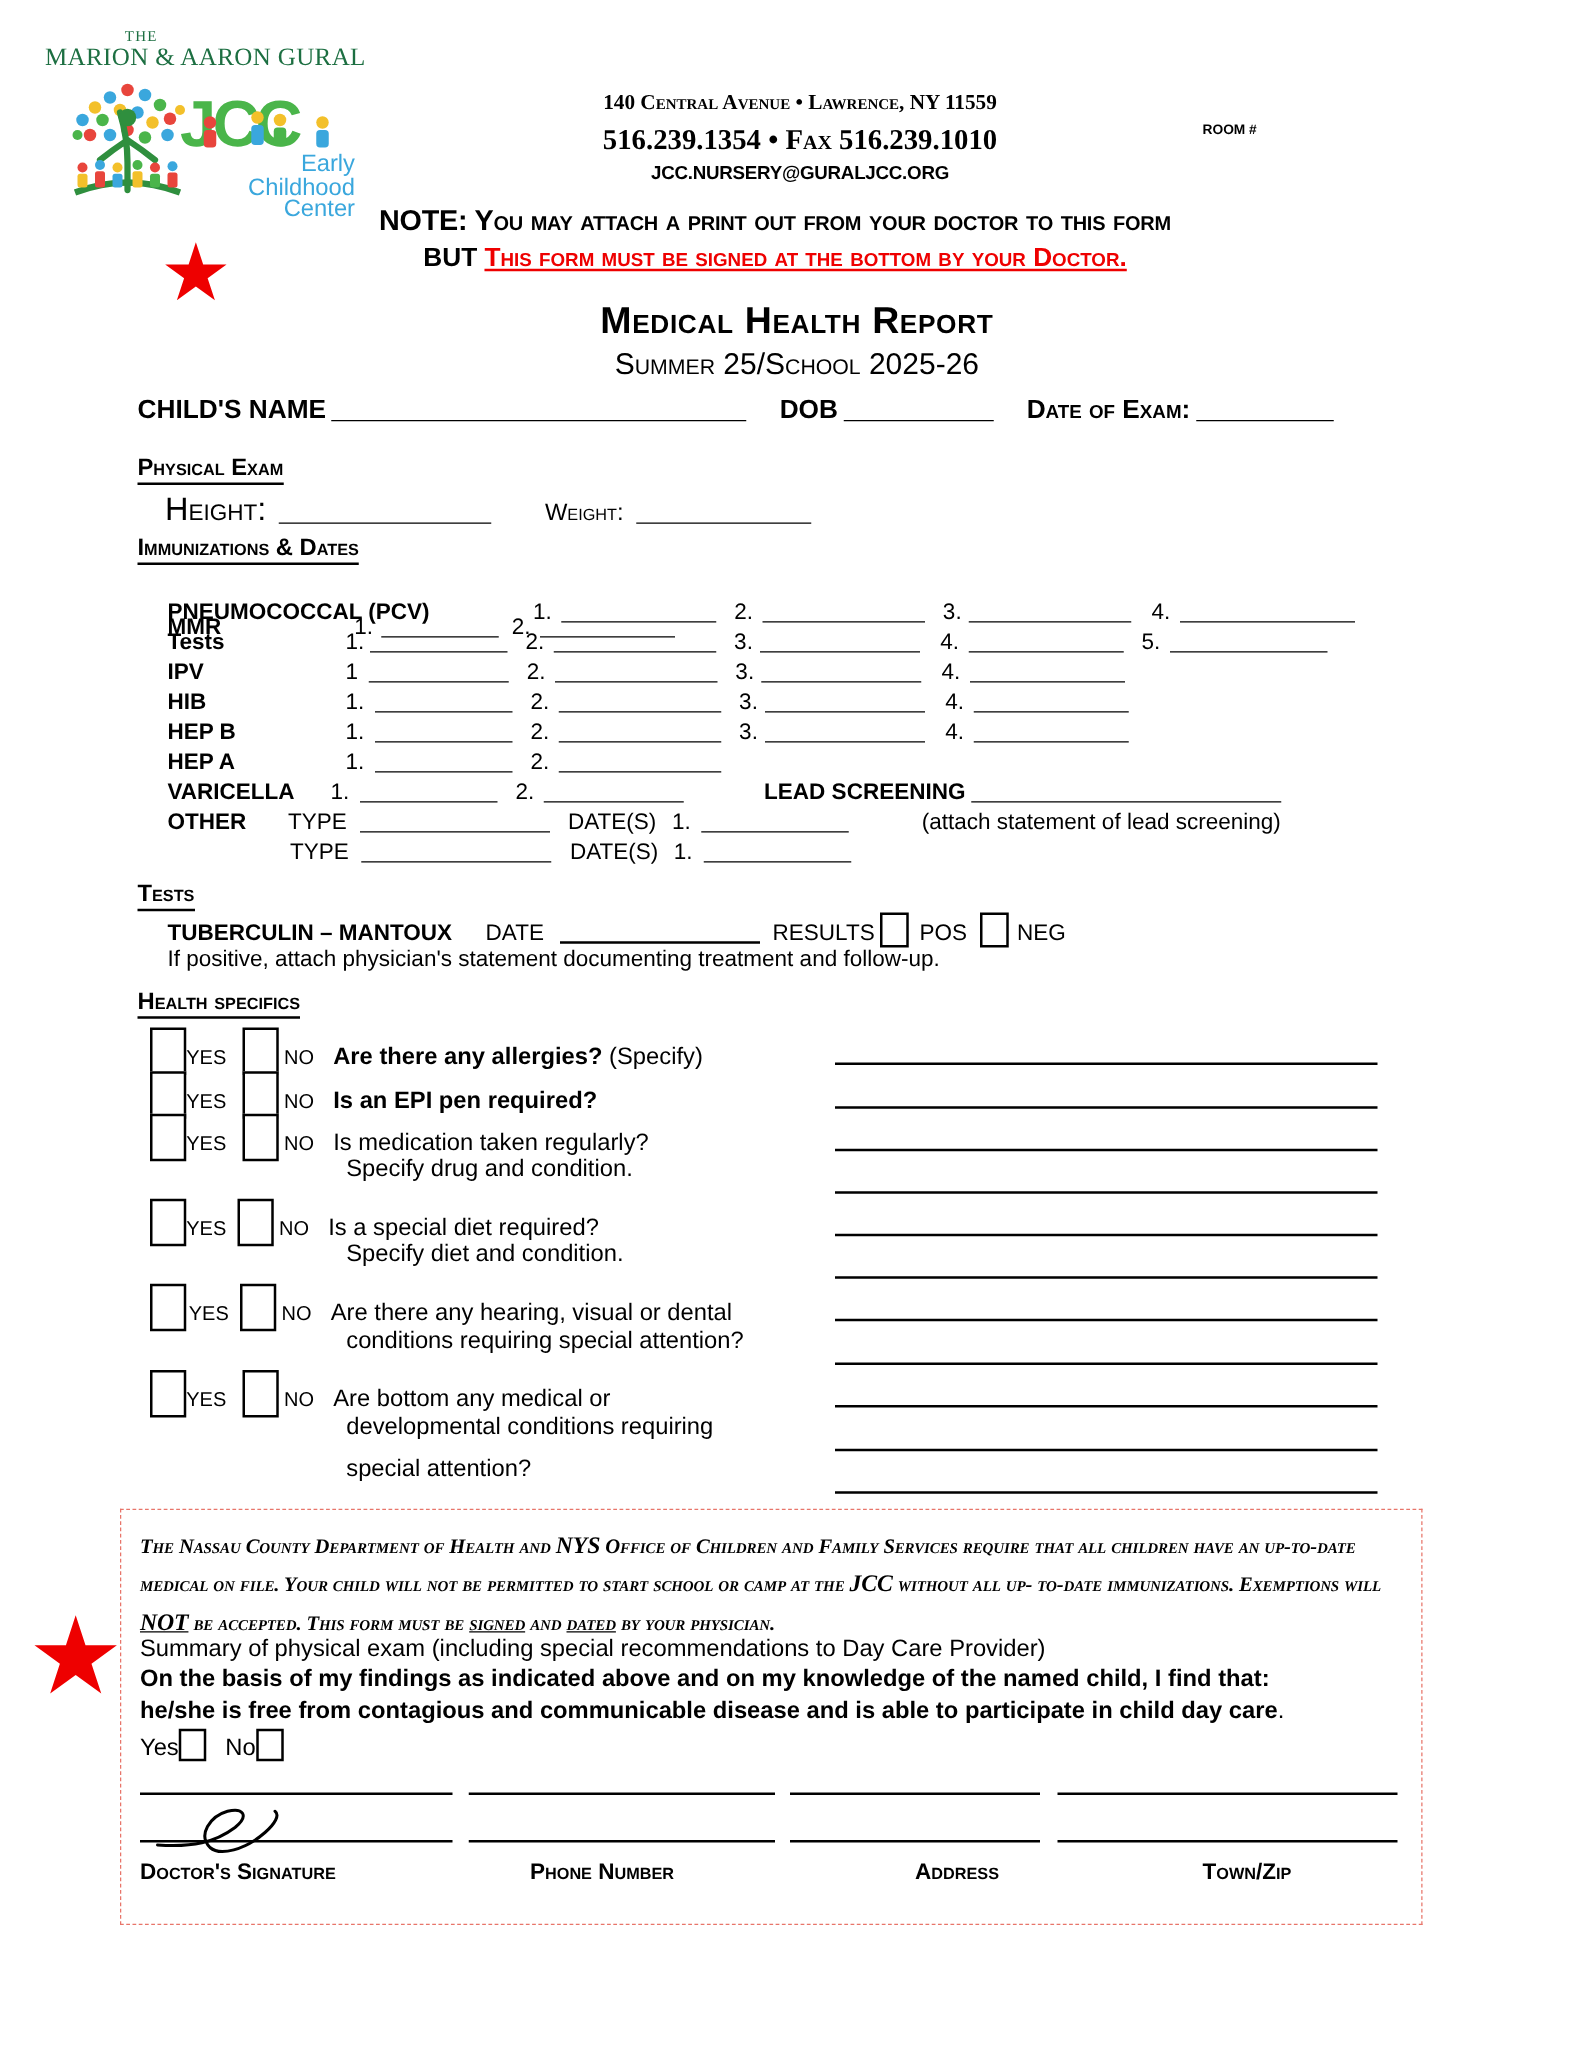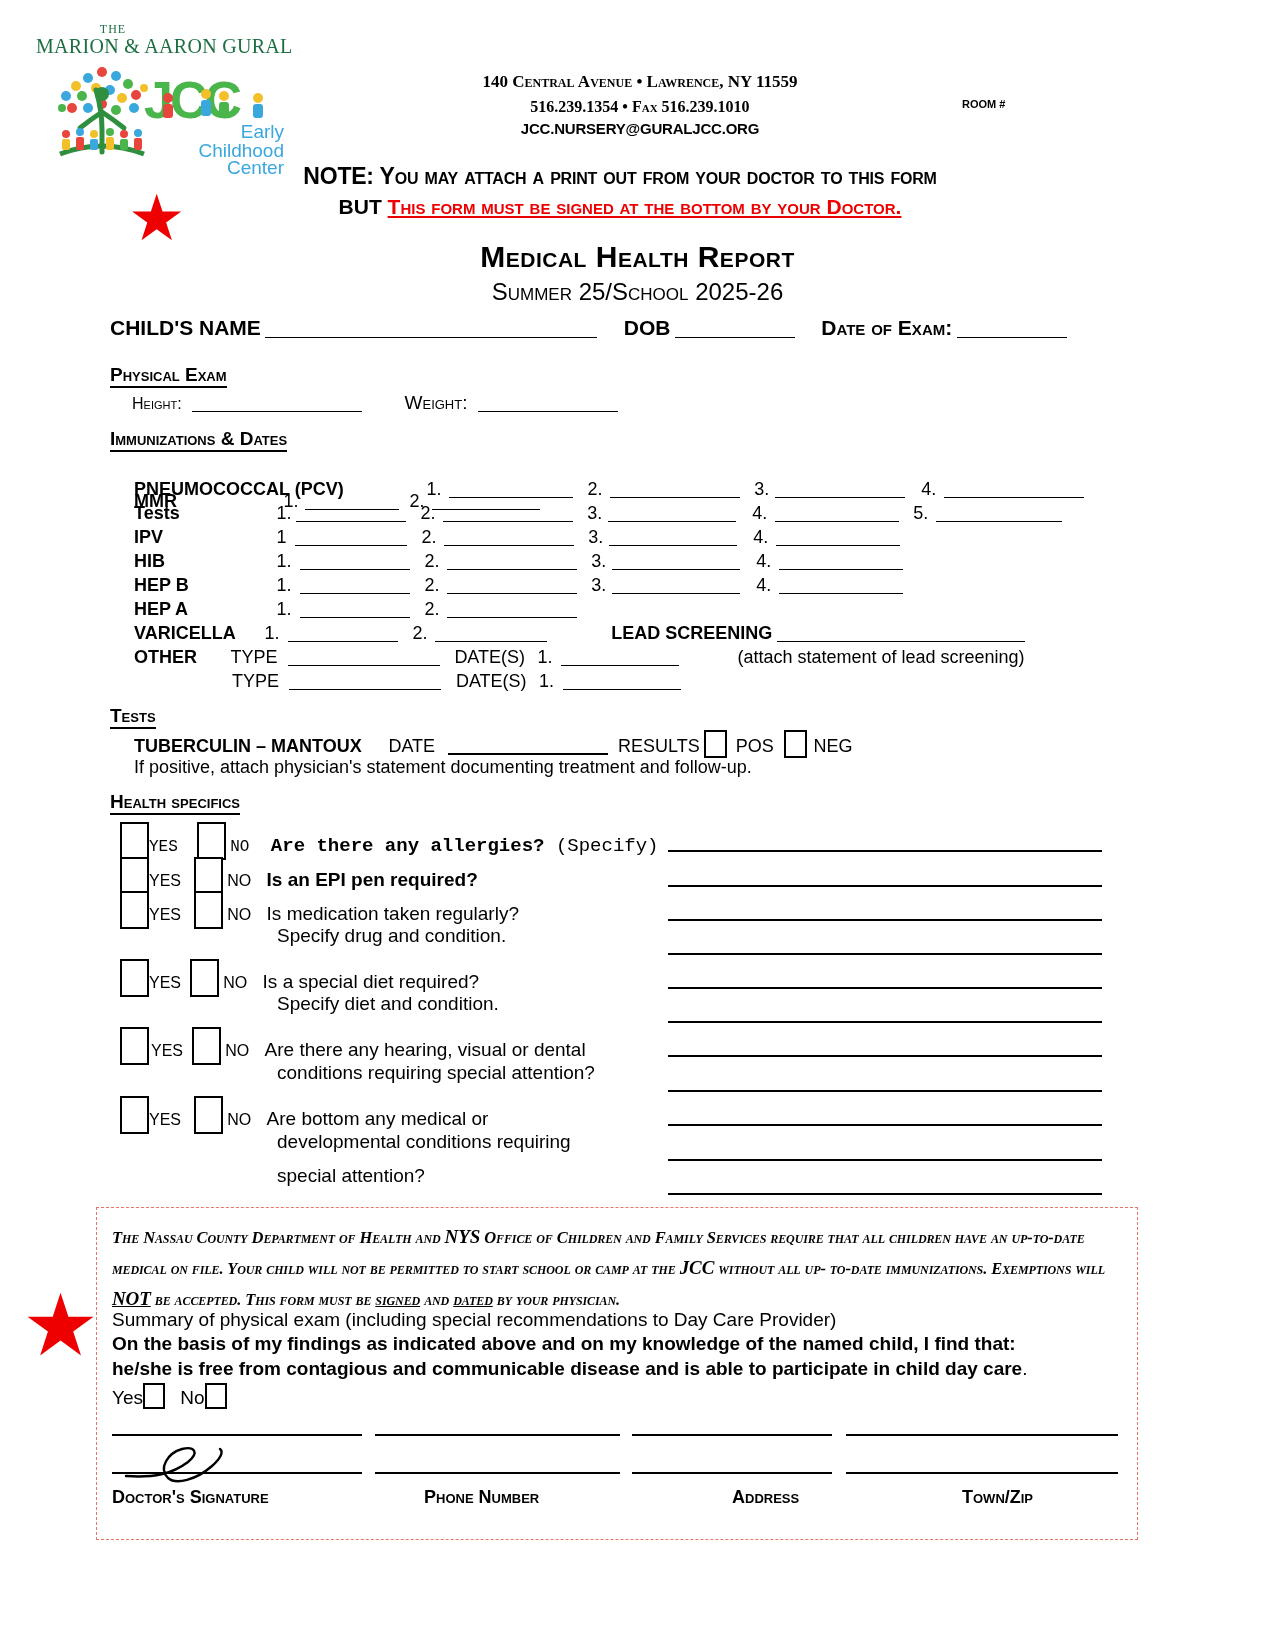--- a/index.html
+++ b/index.html
@@ -42,21 +42,21 @@
   .ecc .l2 { display:block; margin-top:-2px; }
 
   .addr {
     position:absolute; left:300px; top:70px; width:680px;
     text-align:center;
     font-family:"Liberation Serif", serif;
     font-weight:bold;
     line-height:1.45;
   }
   .addr .a1 { font-size:17px; font-variant:small-caps; }
-  .addr .a2 { font-size:16px; font-variant:small-caps; }
+  .addr .a2 { font-size:23px; font-variant:small-caps; }
   .addr .a3 { font-size:15px; font-variant:small-caps; font-family:"Liberation Sans",sans-serif; letter-spacing:-0.2px;}
   .room {
     position:absolute; left:962px; top:98px;
     font-size:11px; font-weight:bold; font-family:"Liberation Sans",sans-serif;
   }
 
   
   .star { position:absolute; color:#ee0000; line-height:1; }
   .star1 { left:128px; top:186px; font-size:64px; }
   .star2 { left:22px; top:1282px; font-size:86px; }
@@ -233,21 +233,21 @@
     <span class="lbl-big" style="margin-left:22px">DOB</span>
     <span class="rule" style="width:120px"></span>
     <span class="lbl-big" style="margin-left:22px">Date of Exam:</span>
     <span class="rule" style="width:110px"></span>
   </div>
 
   <div class="row" style="left:110px; top:364px;">
     <span class="sect">Physical Exam</span>
   </div>
   <div class="row" style="left:132px; top:392px;">
-    <span class="plain sc" style="font-size:16px">Height:</span>
+    <span class="plain sc" style="font-size:26px">Height:</span>
     <span class="rule" style="width:170px;margin-left:6px"></span>
     <span class="plain sc" style="font-size:19px;margin-left:38px">Weight:</span>
     <span class="rule" style="width:140px;margin-left:6px"></span>
   </div>
 
   <div class="row" style="left:110px; top:428px;">
     <span class="sect">Immunizations &amp; Dates</span>
   </div>
 
   <div class="row" style="left:134px; top:455px;margin-top:36px;">
@@ -370,21 +370,21 @@
     <span class="plain" style="margin-left:2px">NEG</span>
   </div>
   <div class="row" style="left:134px; top:757px;">
     <span class="plain">If positive, attach physician's statement documenting treatment and follow-up.</span>
   </div>
 
   <div class="row" style="left:110px; top:791px;">
     <span class="sect">Health specifics</span>
   </div>
 
-  <div class="hs-row" style="left:120px; top:822px;font-family:Liberation Mono, monospace;">
+  <div class="hs-row" style="left:120px; top:822px;">
     <span class="cbox"></span><span class="yn">YES</span>
     <span class="cbox" style="margin-left:8px"></span><span class="yn" style="margin-left:4px">NO</span>
     <span class="bold" style="margin-left:10px">Are there any allergies?</span><span> (Specify)</span>
   </div>
   <div class="ansline" style="left:668px; top:850px; width:434px;"></div>
 
   <div class="hs-row" style="left:120px; top:857px;">
     <span class="cbox"></span><span class="yn">YES</span>
     <span class="cbox" style="margin-left:8px"></span><span class="yn" style="margin-left:4px">NO</span>
     <span class="bold" style="margin-left:10px">Is an EPI pen required?</span>

